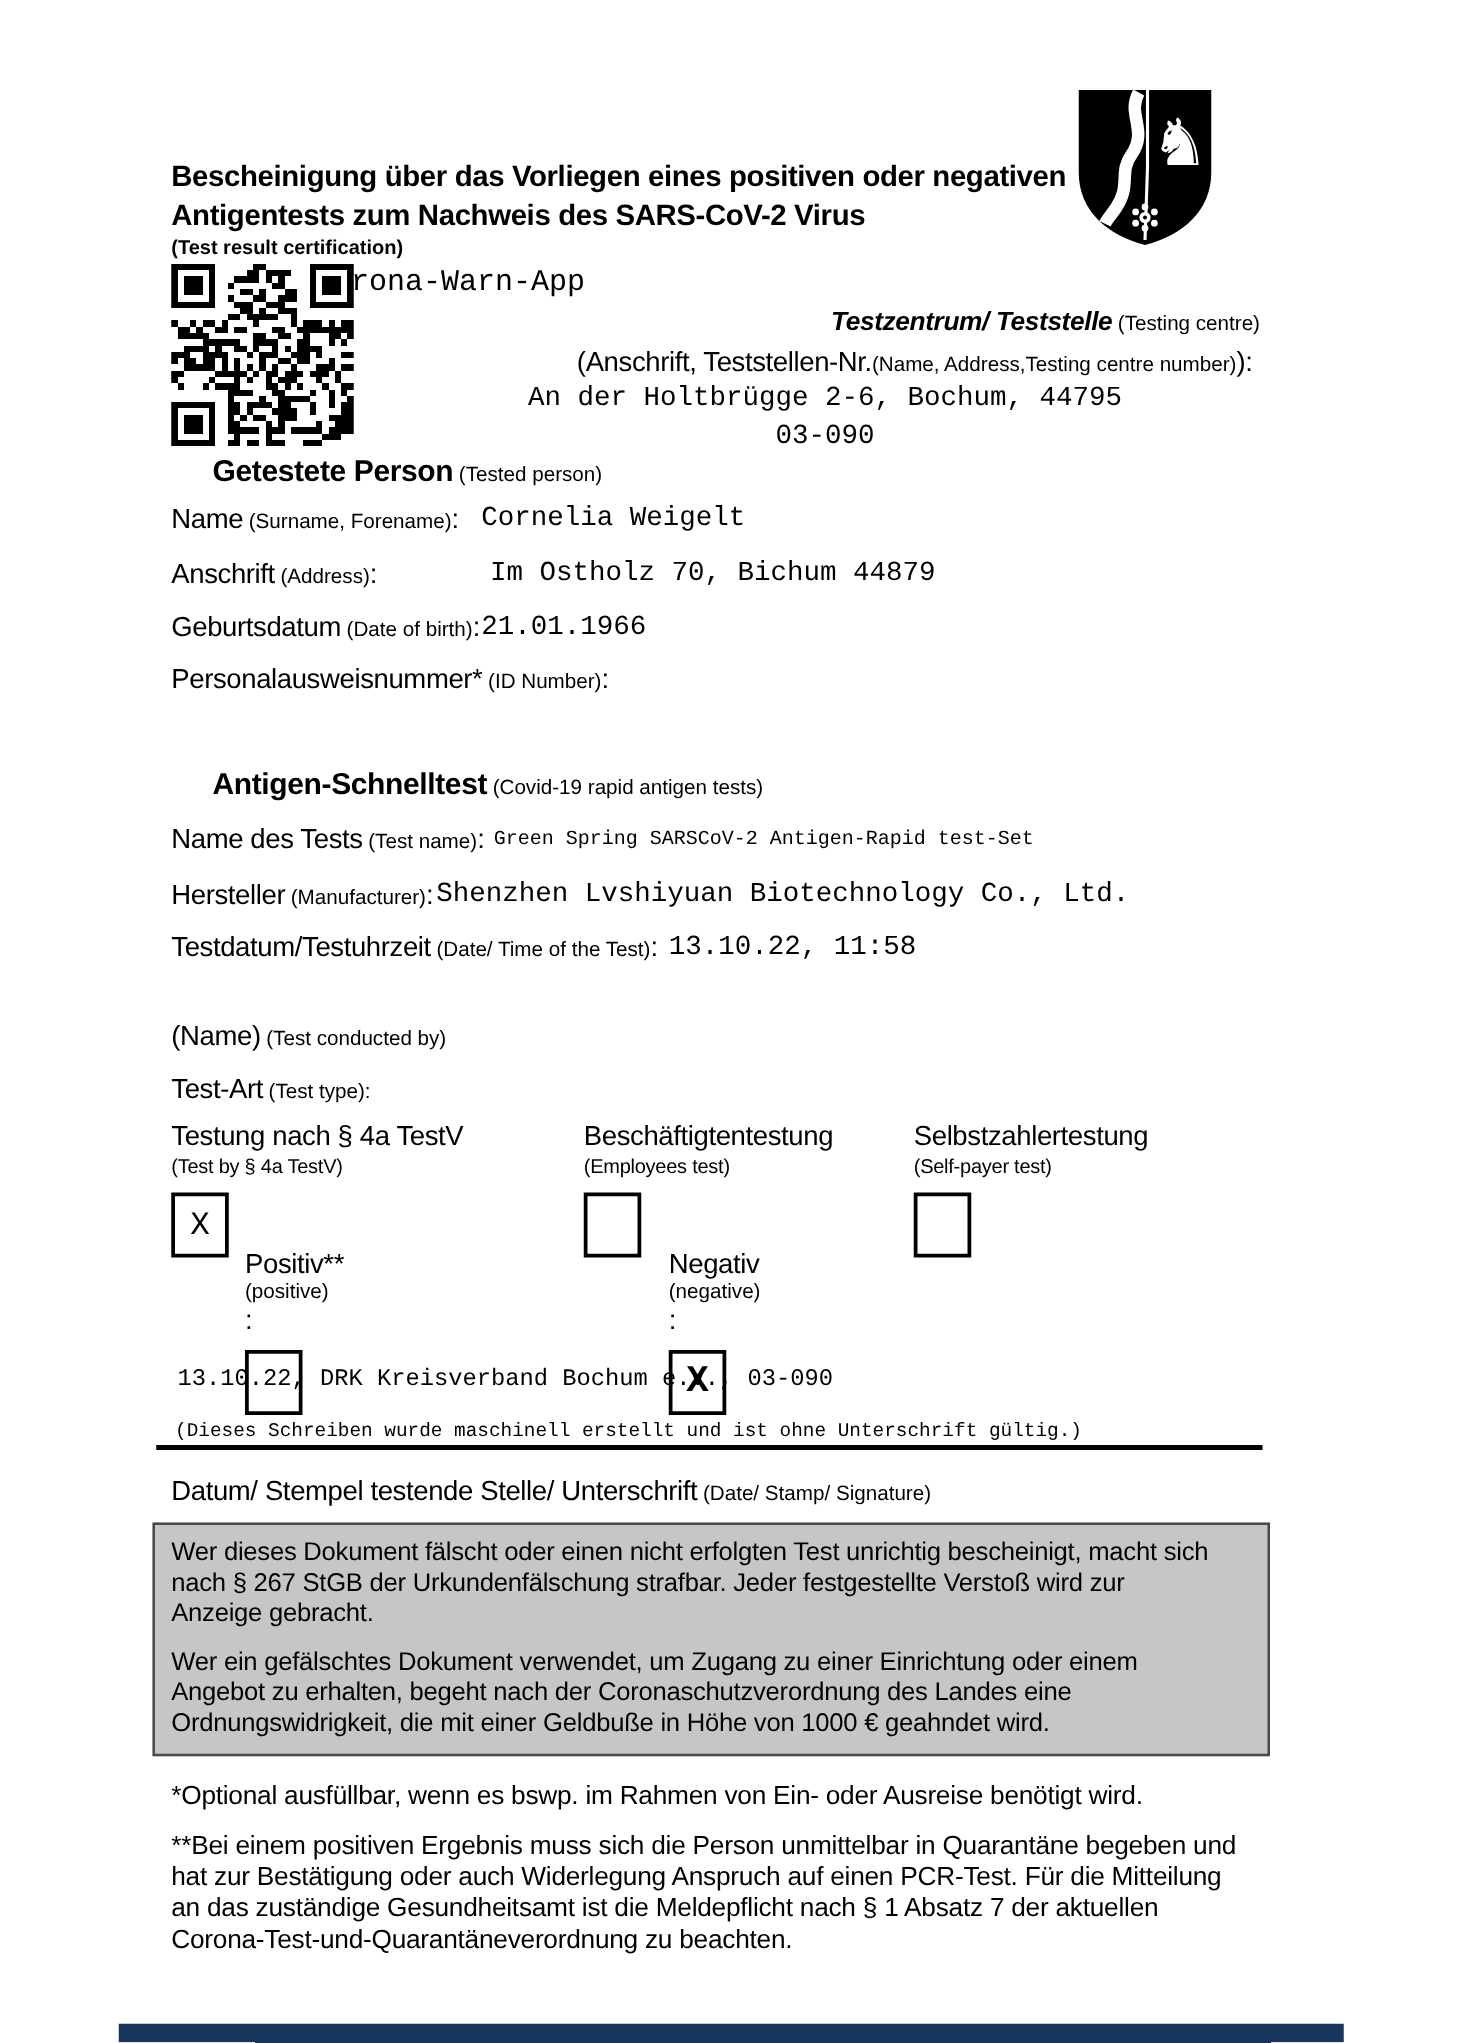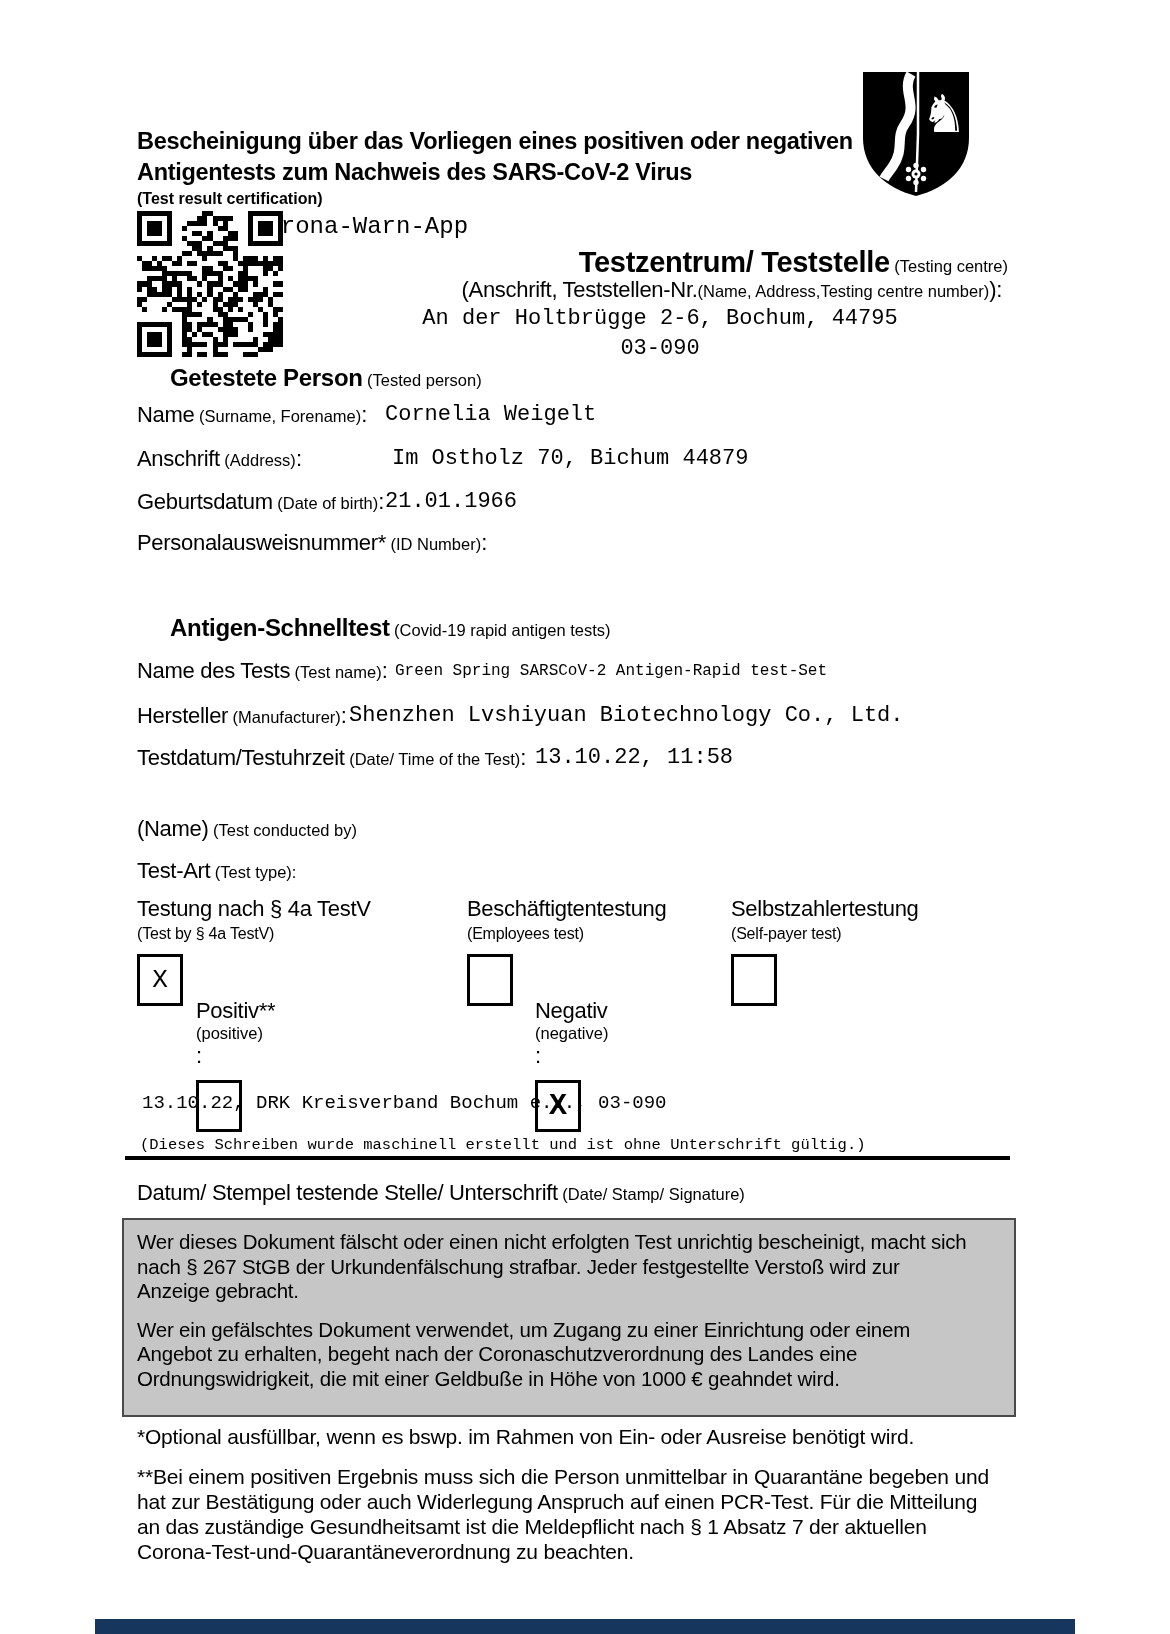--- a/index.html
+++ b/index.html
@@ -13,21 +13,21 @@
 
   .arms{position:absolute;left:855px;top:68px;width:122px;height:132px;}
 
   .mono{font-family:"Liberation Mono","DejaVu Sans Mono",monospace;}
 
   .qr-caption{position:absolute;left:252px;top:213px;font-size:24px;z-index:1;white-space:nowrap;}
   .qr{position:absolute;left:137px;top:211px;width:146px;height:146px;background:#fff;z-index:2;}
   .qr svg{width:146px;height:146px;display:block;shape-rendering:crispEdges;}
 
   .centre-h{position:absolute;left:400px;top:246px;width:608px;text-align:right;white-space:nowrap;}
-  .h-de{font-size:29px;font-weight:bold;letter-spacing:-0.3px;}
+  .h-de{font-size:21px;font-weight:bold;letter-spacing:-0.3px;font-style:italic;}
   .en{font-size:16.5px;font-weight:normal;}
   .centre-sub{position:absolute;left:340px;top:277px;width:662px;text-align:right;white-space:nowrap;}
   .centre-addr{position:absolute;left:380px;top:306px;width:560px;text-align:center;font-size:22px;white-space:nowrap;}
   .centre-no{position:absolute;left:380px;top:336px;width:560px;text-align:center;font-size:22px;}
 
   
   .sec-h{position:absolute;left:137px;white-space:nowrap;}
   .sec-h .h2{font-size:24px;font-weight:bold;letter-spacing:-0.3px;margin-left:33px;}
   .row{position:absolute;left:137px;width:980px;white-space:nowrap;}
   .de{font-size:22px;letter-spacing:-0.3px;}
@@ -44,21 +44,21 @@
   .mark.bold{font-weight:bold;font-size:30px;}
 
   
   .issuer1{position:absolute;left:142px;top:1092px;font-size:19px;white-space:nowrap;}
   .issuer2{position:absolute;left:140px;top:1136px;font-size:15.5px;white-space:nowrap;}
   .rule{position:absolute;left:125px;top:1156px;width:885px;height:4px;background:#000;}
   .signlabel{position:absolute;left:137px;top:1180px;white-space:nowrap;}
 
   
   .warnbox{position:absolute;left:122px;top:1218px;width:894px;box-sizing:border-box;
-           background:#c6c6c6;border:2px solid #4a4a4a;padding:10px 13px 24px 13px;}
+           background:#c6c6c6;border:2px solid #4a4a4a;padding:10px 13px 12px 13px;}
   .warnbox p{margin:0;font-size:20.5px;line-height:24.5px;letter-spacing:-0.2px;white-space:pre-line;}
   .warnbox p + p{margin-top:14px;}
 
   .fn{position:absolute;left:137px;font-size:21px;line-height:25px;letter-spacing:-0.2px;white-space:pre-line;width:920px;}
 
   .footerbar{position:absolute;left:95px;top:1619px;width:980px;height:15px;background:#17365d;}
 </style>
 </head>
 <body>
 

